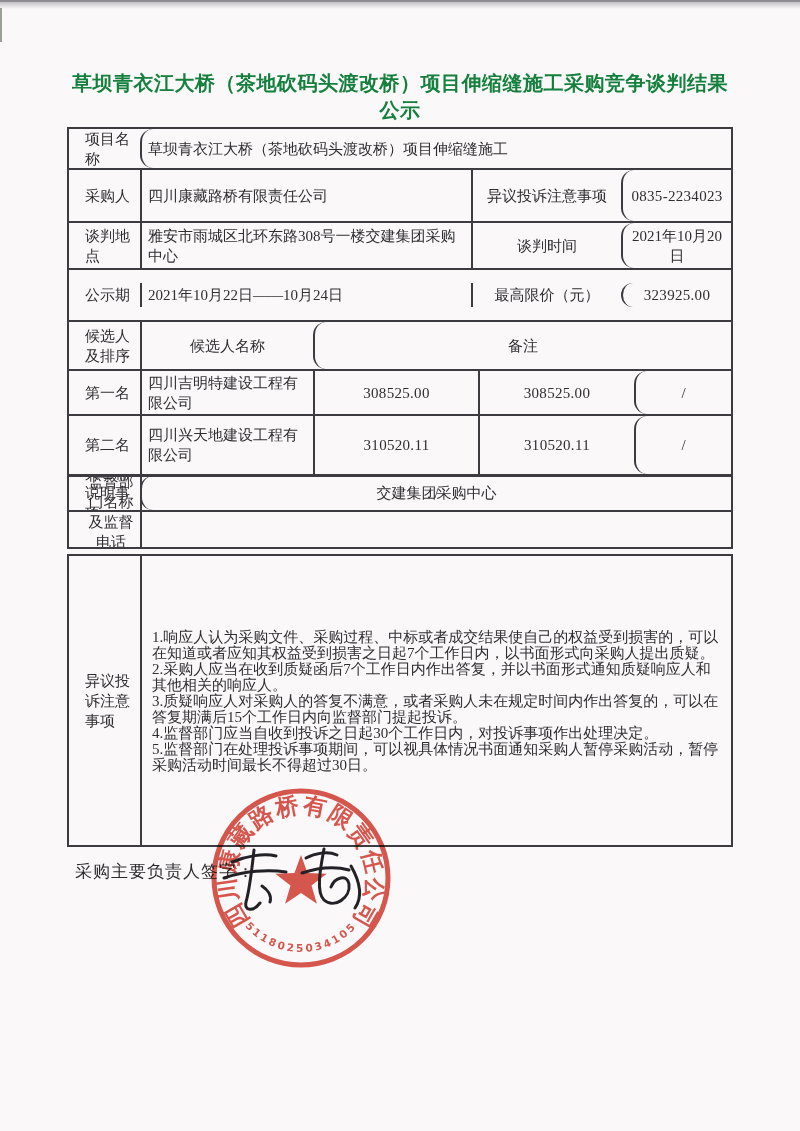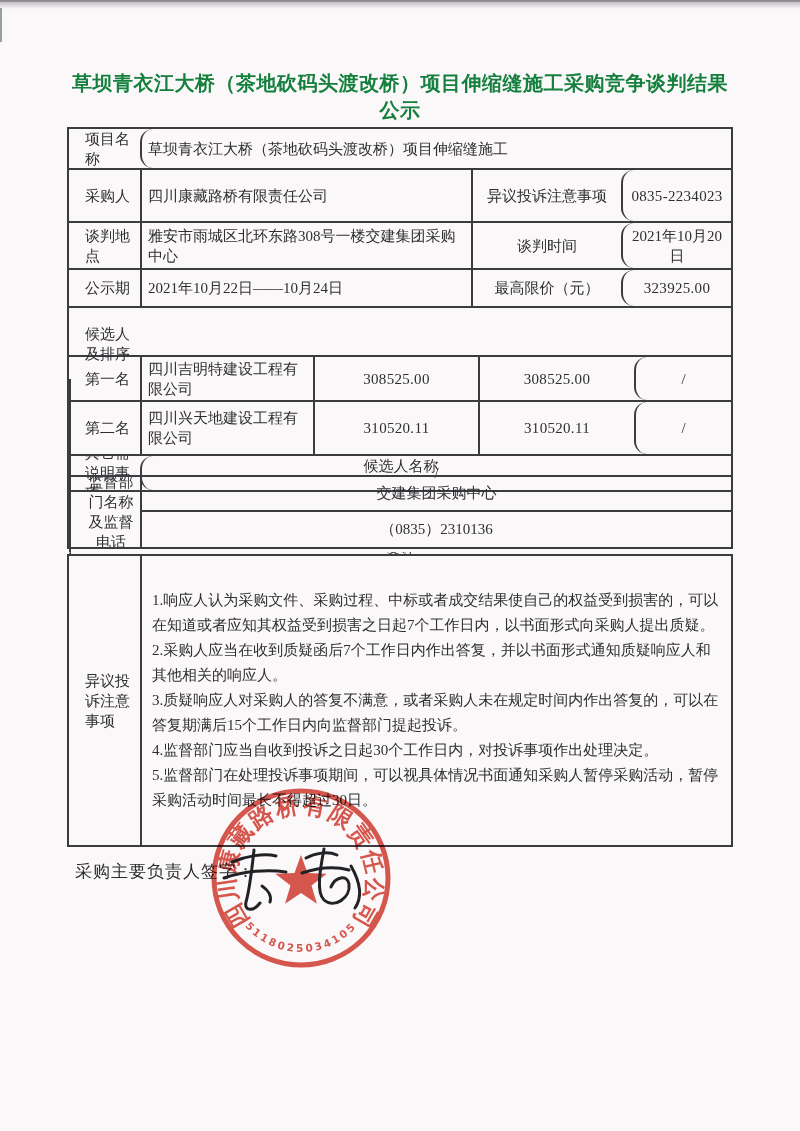--- a/index.html
+++ b/index.html
@@ -42,21 +42,21 @@
   .c-center{justify-content:center;text-align:center;}
   .grow{flex:1 1 auto;border-radius:13px;}
   .num{letter-spacing:.3px;}
   
   .span-row{display:flex;}
   .span-right{flex:1 1 auto;display:flex;flex-direction:column;border-left:2px solid #3b3b40;}
   .span-right .sub{display:flex;align-items:center;justify-content:center;box-sizing:border-box;}
   .span-right .sub + .sub{border-top:2px solid #3b3b40;}
   
   .notes-wrap{flex:1 1 auto;border-left:2px solid #3b3b40;display:flex;flex-direction:column;justify-content:center;padding:6px 8px 6px 10px;box-sizing:border-box;}
-  .notes-wrap p{margin:0;font-size:15px;line-height:25px;text-align:left;}
+  .notes-wrap p{margin:0;font-size:15px;line-height:16px;text-align:left;}
   .sig-line{
     position:absolute;left:75px;top:860px;font-size:17px;color:#2b2b2d;letter-spacing:1px;
   }
   .stamp{position:absolute;left:205px;top:783px;mix-blend-mode:multiply;opacity:.85;}
   .signature{position:absolute;left:218px;top:836px;}
 </style>
 </head>
 <body>
 
 <div class="scan-top-shadow"></div>
@@ -78,57 +78,56 @@
     <div class="tcell c-left" style="flex:0 0 331px;">四川康藏路桥有限责任公司</div>
     <div class="tcell c-center" style="flex:0 0 150px;">异议投诉注意事项</div>
     <div class="tcell grow c-center num">0835-2234023</div>
   </div>
   <div class="trow" style="height:47px;">
     <div class="tcell lab c-left">谈判地点</div>
     <div class="tcell c-left" style="flex:0 0 331px;">雅安市雨城区北环东路308号一楼交建集团采购中心</div>
     <div class="tcell c-center" style="flex:0 0 150px;">谈判时间</div>
     <div class="tcell grow c-center" style="padding:2px 2px;">2021年10月20日</div>
   </div>
-  <div class="trow" style="height:38px;">
+  <div class="trow" style="height:52px;align-items:center;">
     <div class="tcell lab c-left">公示期</div>
     <div class="tcell c-left" style="flex:0 0 331px;">2021年10月22日——10月24日</div>
     <div class="tcell c-center" style="flex:0 0 150px;">最高限价（元）</div>
     <div class="tcell grow c-center num">323925.00</div>
   </div>
-  <div class="trow" style="height:49px;flex-direction:column;">
+  <div class="trow" style="height:49px;">
     <div class="tcell lab c-left">候选人及排序</div>
     <div class="tcell c-center" style="flex:0 0 173px;">候选人名称</div>
     <div class="tcell grow c-center">备注</div>
   </div>
   <div class="trow" style="height:45px;">
     <div class="tcell lab c-left">第一名</div>
     <div class="tcell c-left" style="flex:0 0 173px;">四川吉明特建设工程有限公司</div>
     <div class="tcell c-center num" style="flex:0 0 165px;">308525.00</div>
     <div class="tcell c-center num" style="flex:0 0 156px;">308525.00</div>
     <div class="tcell grow c-center">/</div>
   </div>
-  <div class="trow" style="height:54px;">
+  <div class="trow" style="height:60px;">
     <div class="tcell lab c-left">第二名</div>
     <div class="tcell c-left" style="flex:0 0 173px;">四川兴天地建设工程有限公司</div>
     <div class="tcell c-center num" style="flex:0 0 165px;">310520.11</div>
     <div class="tcell c-center num" style="flex:0 0 156px;">310520.11</div>
     <div class="tcell grow c-center">/</div>
   </div>
   <div class="trow" style="height:36px;">
     <div class="tcell lab c-left">其它需说明事项</div>
     <div class="tcell grow c-center">/</div>
   </div>
 </div>
 
 <div class="tbl" style="top:475px;height:74px;">
   <div class="span-row" style="height:100%;">
     <div class="tcell lab c-center" style="height:100%;">监督部门名称及监督电话</div>
     <div class="span-right">
       <div class="sub" style="flex:0 0 33px;">交建集团采购中心</div>
-      <div class="sub" style="flex:1 1 auto;">（0835）2310136</div>
     </div>
   </div>
 </div>
 
 <div class="tbl" style="top:554px;height:293px;">
   <div class="span-row" style="height:100%;">
     <div class="tcell lab c-left" style="height:100%;">异议投诉注意事项</div>
     <div class="notes-wrap">
       <p>1.响应人认为采购文件、采购过程、中标或者成交结果使自己的权益受到损害的，可以在知道或者应知其权益受到损害之日起7个工作日内，以书面形式向采购人提出质疑。</p>
       <p>2.采购人应当在收到质疑函后7个工作日内作出答复，并以书面形式通知质疑响应人和其他相关的响应人。</p>

